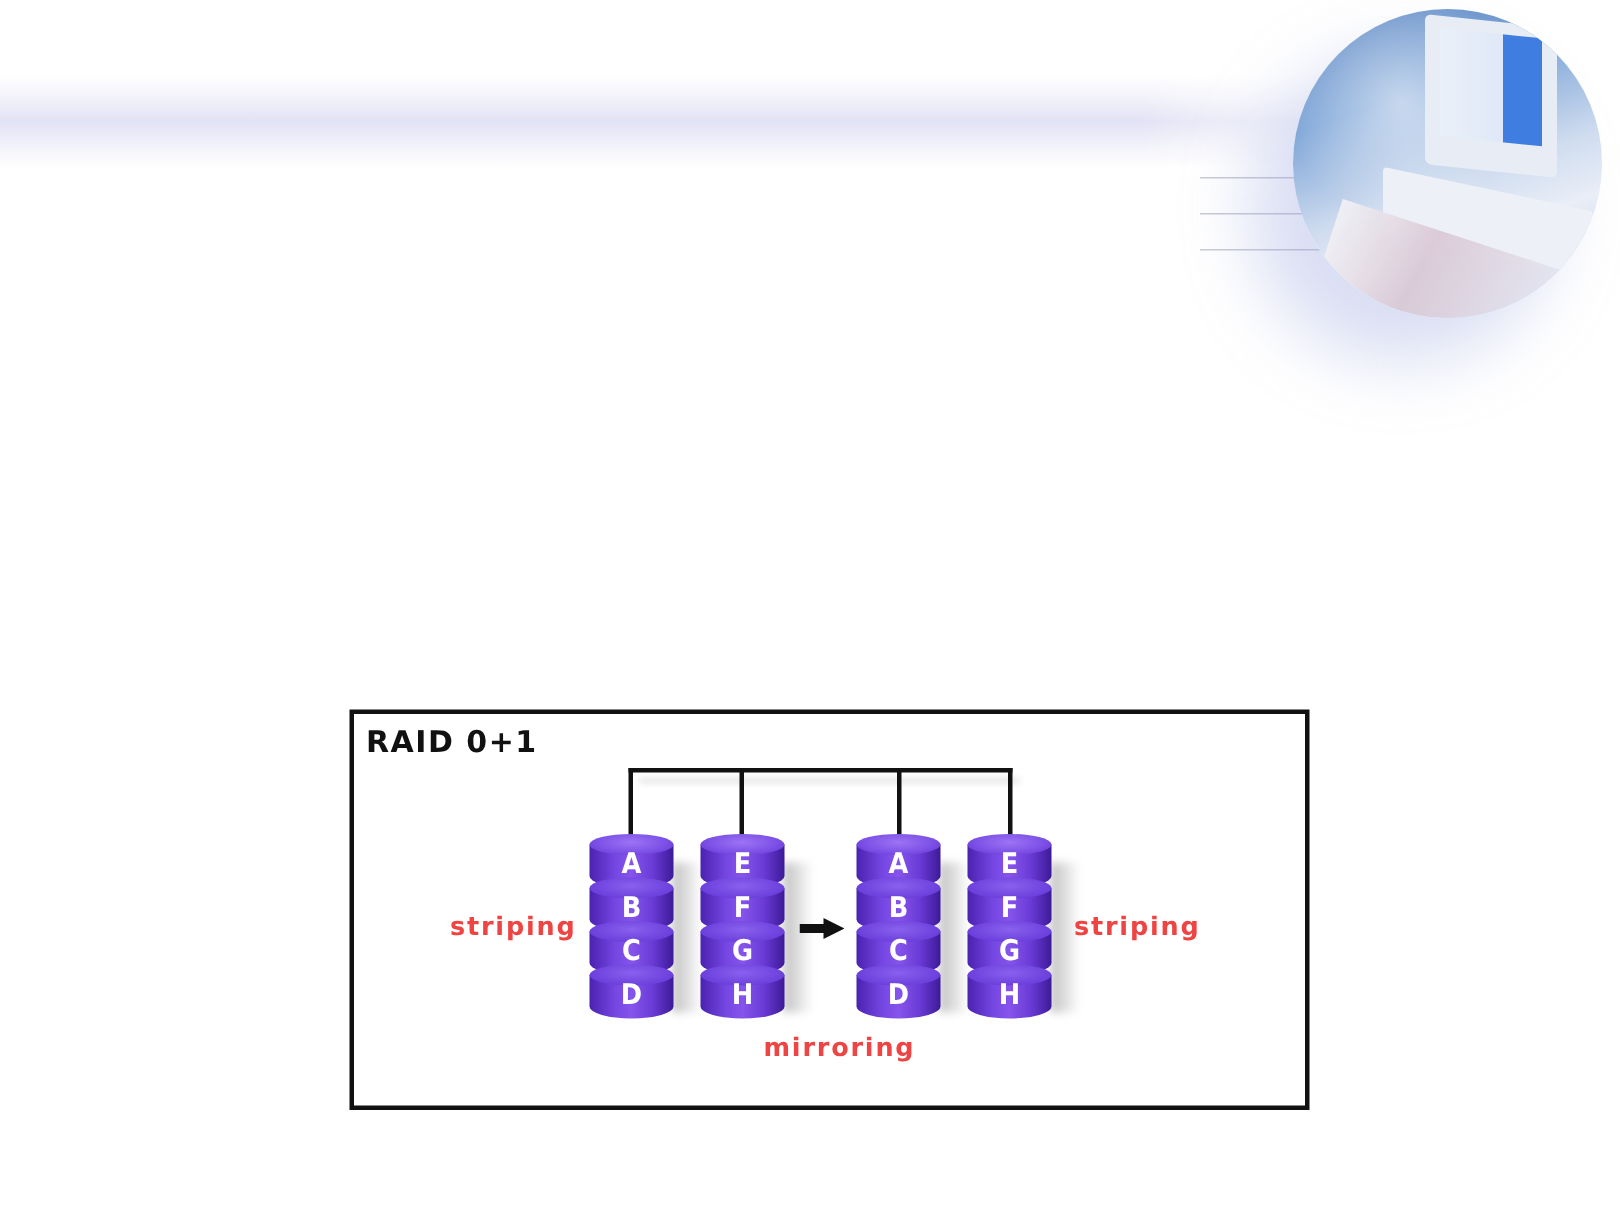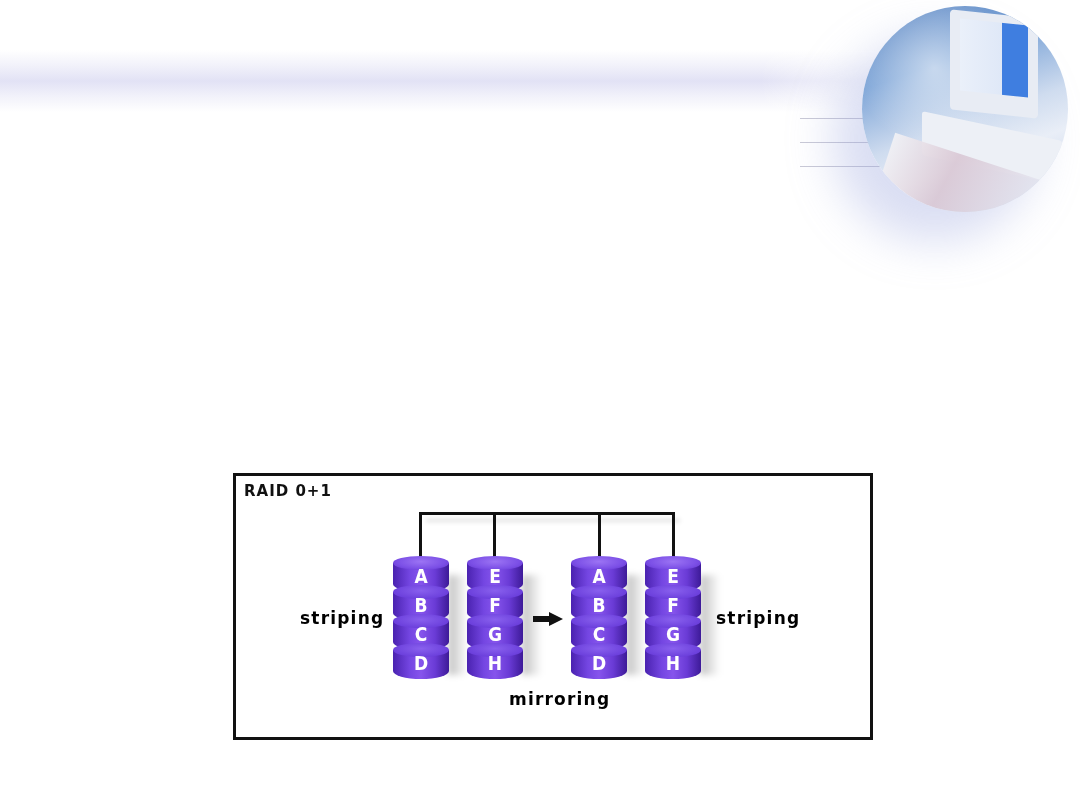--- a/index.html
+++ b/index.html
@@ -48,26 +48,26 @@
     position: absolute; left: 20px; top: 150px; width: 160px; height: 60px;
     background: linear-gradient(100deg, #f3f3f6, #d9c7d4 40%, #e7ecf6);
     transform: rotate(18deg); opacity: 0.9;
   }
   .diagram-box {
     position: absolute; left: 233px; top: 473px; width: 634px; height: 261px;
     border: 3px solid #111111; background: #ffffff;
   }
   .diagram-title {
     position: absolute; left: 8px; top: 6px;
-    font-family: "DejaVu Sans", sans-serif; font-weight: bold; font-size: 15px;
+    font-family: "DejaVu Sans", sans-serif; font-weight: bold; font-size: 20px;
     color: #111; letter-spacing: 1px;
   }
   .label {
     position: absolute; font-family: "DejaVu Sans", sans-serif; font-weight: bold;
-    font-size: 17px; color: #000000; letter-spacing: 1.2px;
+    font-size: 17px; color: #ef4444; letter-spacing: 1.2px;
   }
   .connector { position: absolute; background: #111; }
   .connector-shadow { position: absolute; background: rgba(0,0,0,0.12); filter: blur(2px); }
   .stack { position: absolute; width: 56px; }
   .stack-shadow {
     position: absolute; width: 20px; height: 100px;
     background: linear-gradient(to right, rgba(0,0,0,0.25), rgba(0,0,0,0));
     filter: blur(3px);
   }
   .disk {

